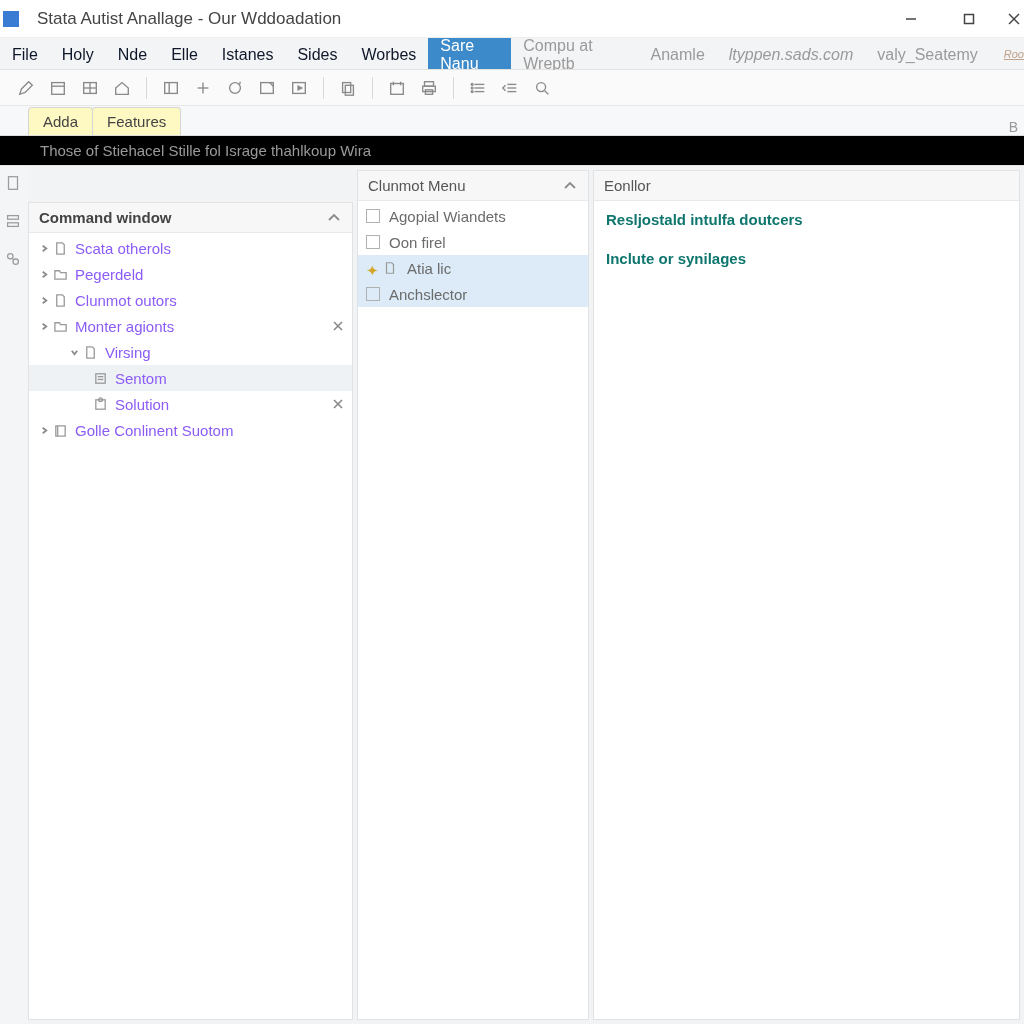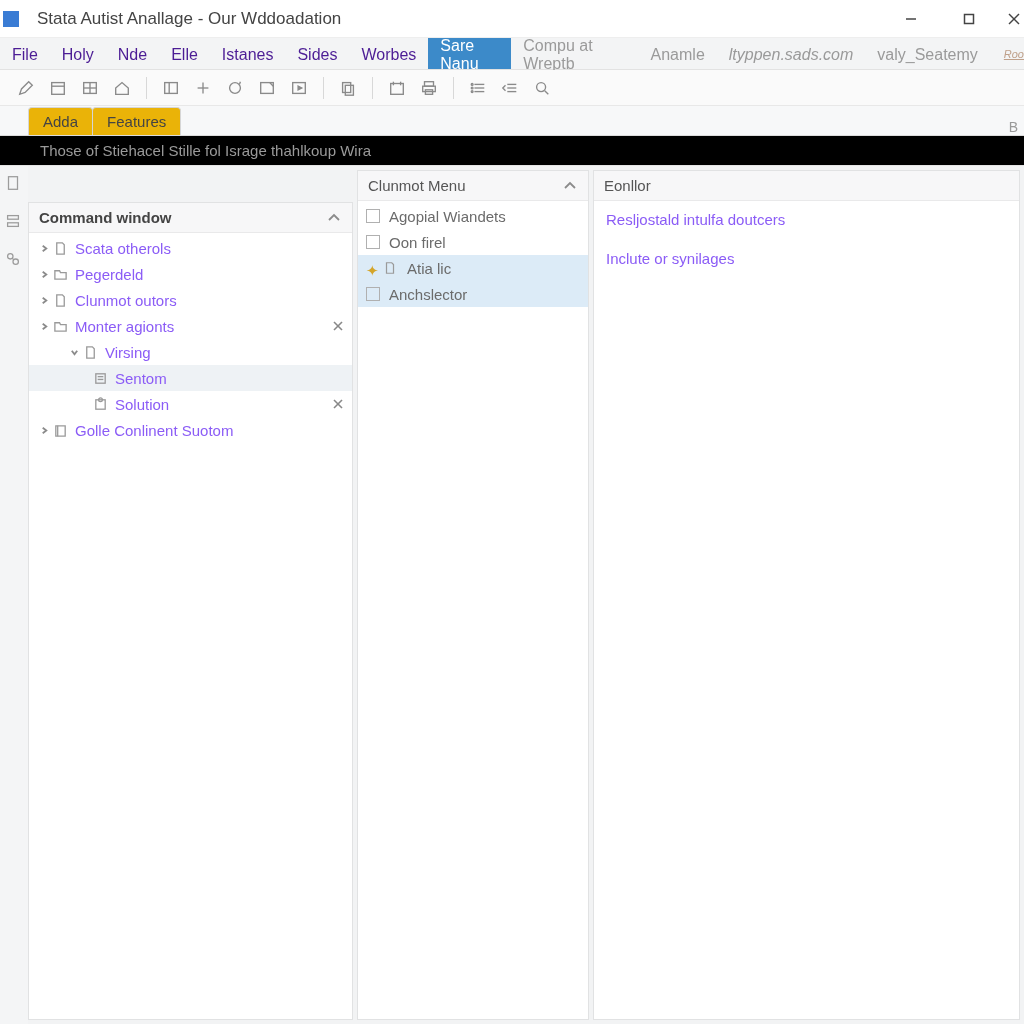--- a/index.html
+++ b/index.html
@@ -9,36 +9,36 @@
   
   .titlebar { height: 38px; display: flex; align-items: center; border-bottom: 1px solid #eee; gap: 12px; }
   .titlebar .app-icon { width: 16px; height: 16px; background: #3a7cd4; margin: 0 6px 0 3px; }
   .titlebar .title { font-size: 17px; color: #444; flex: 0 0 auto; }
   .titlebar .spacer { flex: 1; }
   .winbtn { width: 46px; height: 38px; display: flex; align-items: center; justify-content: center; color: #555; cursor: pointer; }
   .winbtn svg { width: 12px; height: 12px; stroke: #444; stroke-width: 1.5; fill: none; }
 
   
   .menubar { height: 32px; display: flex; align-items: stretch; background: #f3f4f5; border-bottom: 1px solid #e2e2e2; font-size: 16px; }
-  .menu-item { padding: 6px 12px 4px; color: #4c1d95; cursor: pointer; display:flex; align-items:center;}
+  .menu-item { padding: 6px 12px 4px; color: #0f172a; cursor: pointer; display:flex; align-items:center;}
   .menu-item.highlight { background: #3c8ac9; color: #fff; }
   .menubar .faded { color: #9a9a9a; }
   .menubar .tiny { font-size: 11px; color: #bfa08a; text-decoration: underline; padding-left:14px; display:flex; align-items:center;font-style:italic;}
   .menubar .combo { font-style: italic; }
 
   
   .toolbar { height: 36px; display: flex; align-items: center; background: #fafafa; border-bottom: 1px solid #e8e8e8; padding-left: 12px; gap: 4px; }
   .tbtn { width: 28px; height: 28px; display: flex; align-items: center; justify-content: center; color: #8a8a8a; cursor: pointer; }
   .tbtn svg { width: 18px; height: 18px; stroke: #8a8a8a; stroke-width: 1.5; fill: none; }
   .tdiv { width: 1px; height: 22px; background: #d8d8d8; margin: 0 6px; }
 
   
   .tabstrip-row { height: 30px; display: flex; align-items: flex-end; background: #f7f8f9; border-bottom: 1px solid #dcdcdc; }
   .left-gutter { width: 28px; height: 100%; display:flex; flex-direction:column; align-items:center; justify-content:flex-end;}
-  .tabstrip-row .tab { padding: 5px 14px; font-size: 15px; color: #444; border: 1px solid #d6d6d6; border-bottom: none; background: #eab308; border-radius: 4px 4px 0 0; margin-right: -1px; cursor: pointer; }
+  .tabstrip-row .tab { padding: 5px 14px; font-size: 15px; color: #444; border: 1px solid #d6d6d6; border-bottom: none; background: #fef9c3; border-radius: 4px 4px 0 0; margin-right: -1px; cursor: pointer; }
   .tabstrip-row .right { margin-left: auto; padding-right: 6px; color: #999; font-size: 14px; }
 
   
   .hintline { height: 30px; display: flex; align-items: center; padding-left: 40px; font-size: 15px; color: #9a9a9a; background: #000000; border-bottom: 1px solid #e4e4e4; }
 
   
   .main { flex: 1; display: flex; background: #f2f3f4; }
   .side-rail { width: 28px; background: #f4f5f6; display: flex; flex-direction: column; align-items: center; padding-top: 8px; gap: 18px; }
   .side-rail .rbtn { width: 20px; height: 20px; color: #a6a6a6; cursor:pointer;}
   .side-rail .rbtn svg{width:18px;height:18px;stroke:#9c9c9c;stroke-width:1.4;fill:none;}
@@ -71,21 +71,21 @@
 
   
   .mrow { height: 26px; display:flex; align-items:center; padding-left:8px; font-size:15px; color:#6b6b6b; cursor:pointer;}
   .mrow.sel { background:#dcebf7; }
   .mrow .chk { width:14px;height:14px;border:1px solid #b0b0b0; margin-right:9px;}
   .mrow .mfileicon { width:16px;height:16px; margin-right:9px; display:flex;align-items:center;justify-content:center;}
   .mrow .mfileicon svg{width:14px;height:14px;stroke:#9a9a9a;stroke-width:1.4;fill:none;}
   .mrow .star{width:12px;height:12px;margin-right:4px;color:#d4a52a;}
 
   
-  .ed-line { padding: 8px 12px 0 12px; font-size: 15px; color: #8b5cf6; }
+  .ed-line { padding: 8px 12px 0 12px; font-size: 15px; color: #0f766e; font-weight: bold; }
 </style>
 </head>
 <body>
 
 <div class="titlebar">
   <div class="app-icon"></div>
   <div class="title">Stata Autist Anallage - Our Wddoadation</div>
   <div class="spacer"></div>
   <div class="winbtn">
     <svg viewBox="0 0 12 12">

